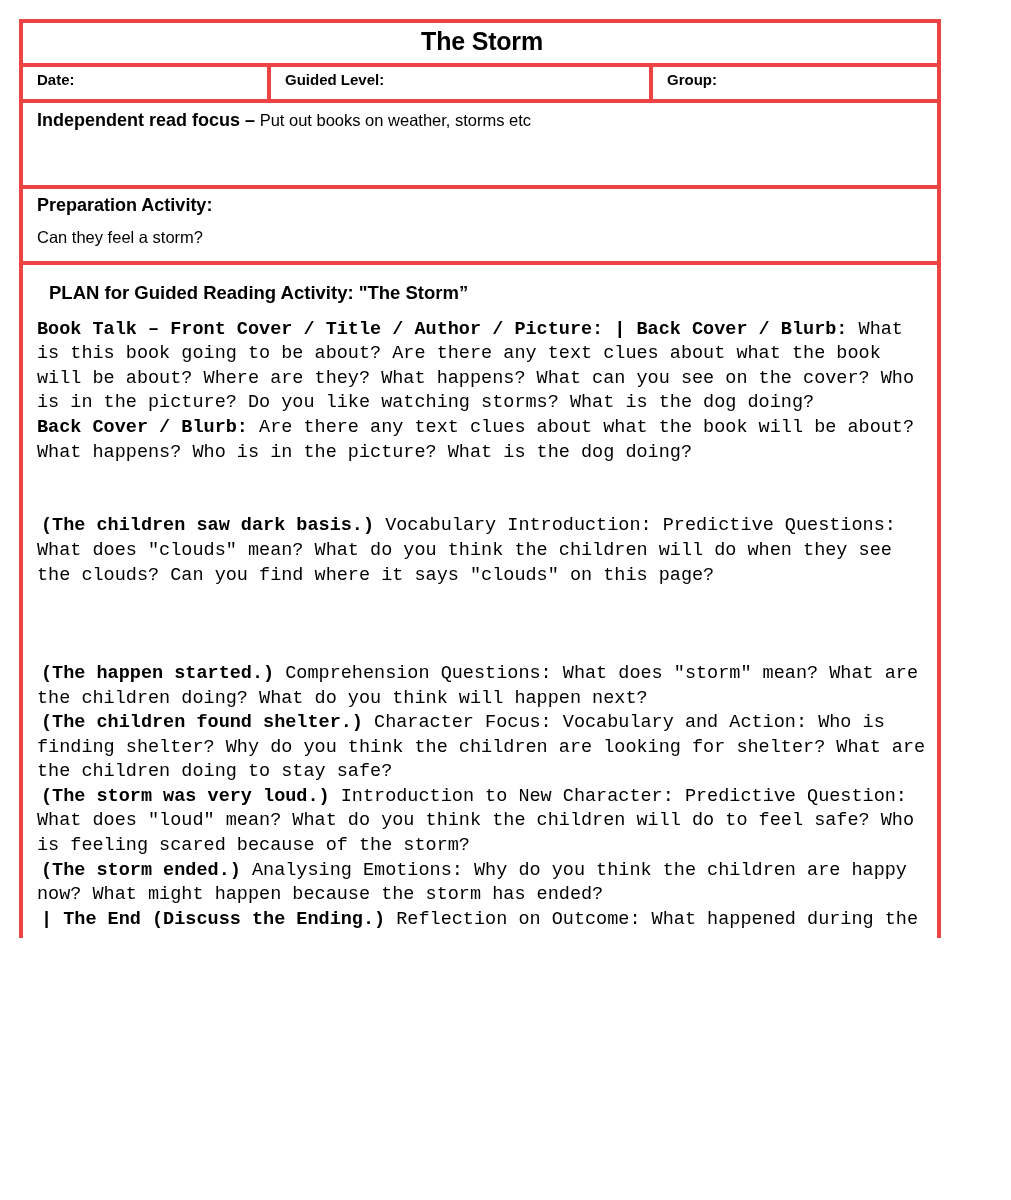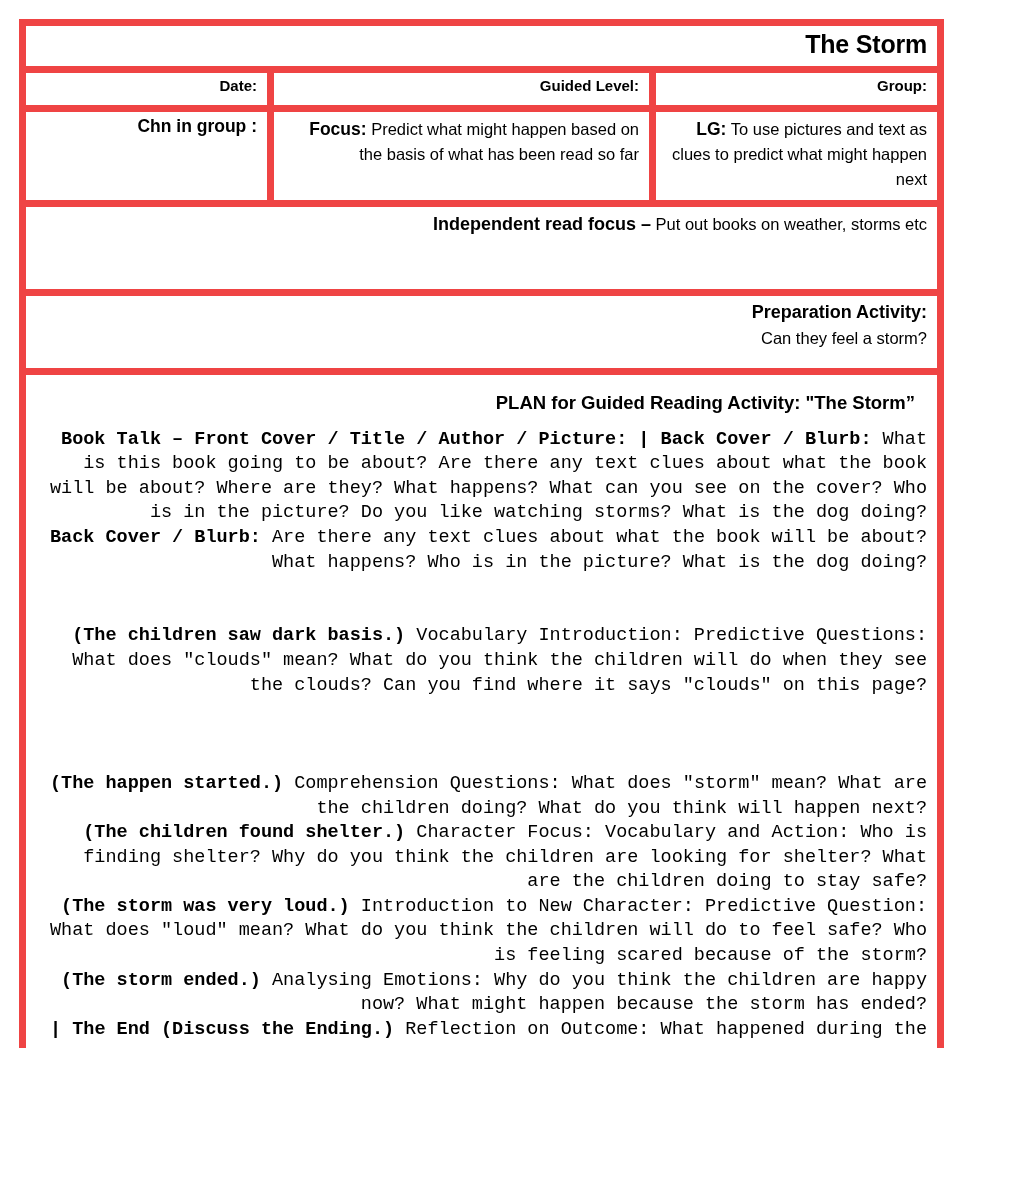--- a/index.html
+++ b/index.html
@@ -25,24 +25,23 @@
   
   .doc-table {
     position: absolute;
     left: 19px;
     top: 19px;
     width: 918px;
     border-collapse: collapse;
     table-layout: fixed;
   }
   .doc-table td {
-    border: 7px solid #ef4444;
+    border: 4px solid #ef4444;
     vertical-align: top;
     padding: 4px 10px 6px 14px;
-    text-align: right;
   }
 
   
   .title-cell {
     text-align: center;
     font-size: 25px;
     font-weight: bold;
     letter-spacing: -0.2px;
     padding: 6px 10px 8px 10px;
     height: 30px;
@@ -88,21 +87,21 @@
   .prep-cell {
     font-size: 16.5px;
     line-height: 1.35;
     height: 62px;
     padding-top: 7px;
   }
   .prep-cell .prep-title {
     font-size: 18px;
     font-weight: bold;
     display: block;
-    margin-bottom: 3px;
+    margin-bottom: 9px;
   }
 
   
   .plan-cell {
     font-size: 18.5px;
     line-height: 1.33;
     padding: 6px 10px 6px 14px;
     border-bottom: none !important;
   }
   .plan-cell p {
@@ -143,29 +142,20 @@
       <tr>
         <td class="title-cell" colspan="3">The Storm</td>
       </tr>
 
       <tr>
         <td class="hdr-cell">Date:</td>
         <td class="hdr-cell">Guided Level:</td>
         <td class="hdr-cell">Group:</td>
       </tr>
 
-      <tr>
-        <td class="chn-cell">Chn in group :</td>
-        <td class="focus-cell">
-          <b>Focus:</b><span> Predict what might happen based on the basis of what has been read so far</span>
-        </td>
-        <td class="focus-cell">
-          <b>LG:</b><span> To use pictures and text as clues to predict what might happen next</span>
-        </td>
-      </tr>
 
       <tr>
         <td class="indep-cell" colspan="3">
           <b>Independent read focus –</b><span> Put out books on weather, storms etc</span>
         </td>
       </tr>
 
       <tr>
         <td class="prep-cell" colspan="3">
           <span class="prep-title">Preparation Activity:</span>

